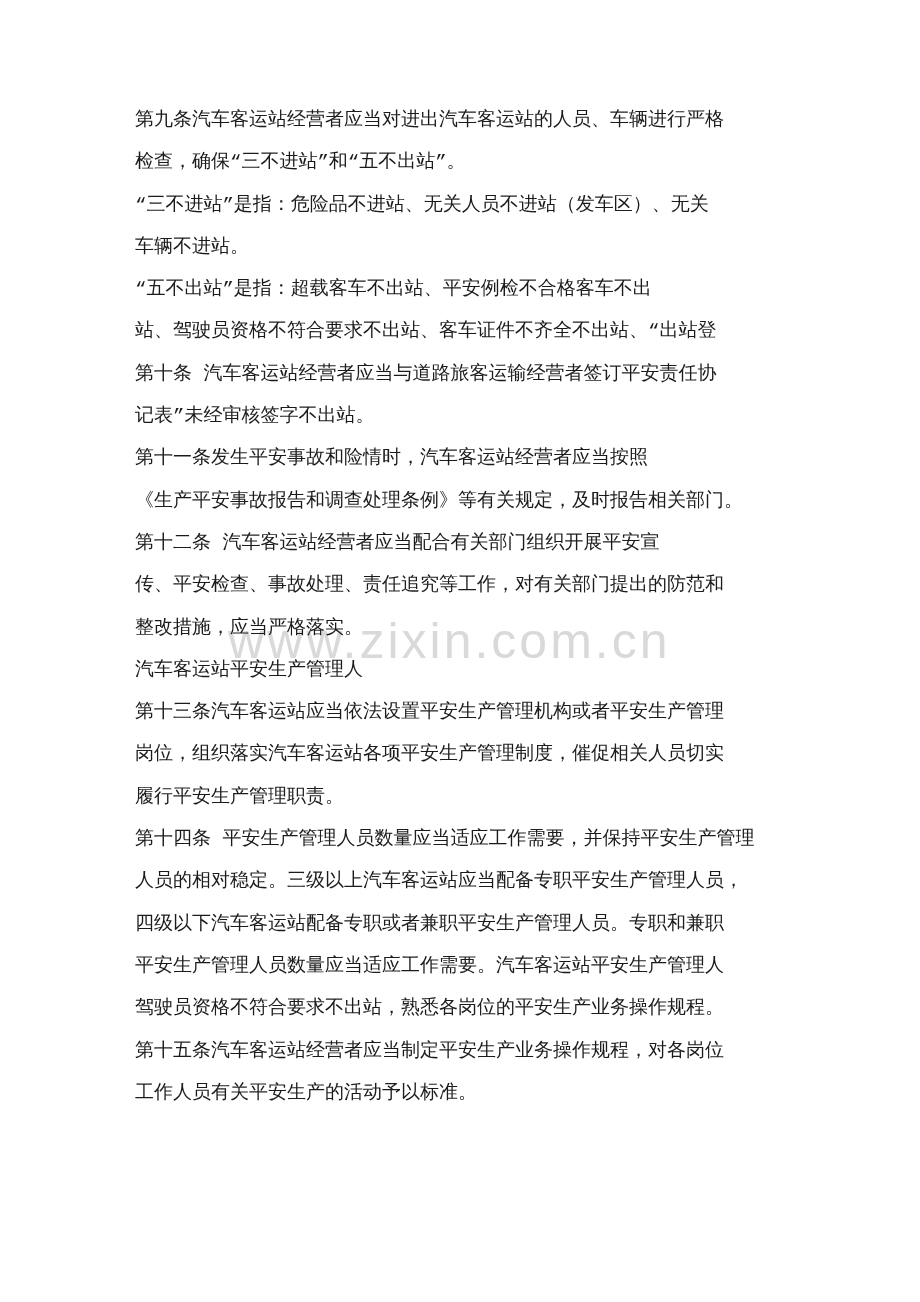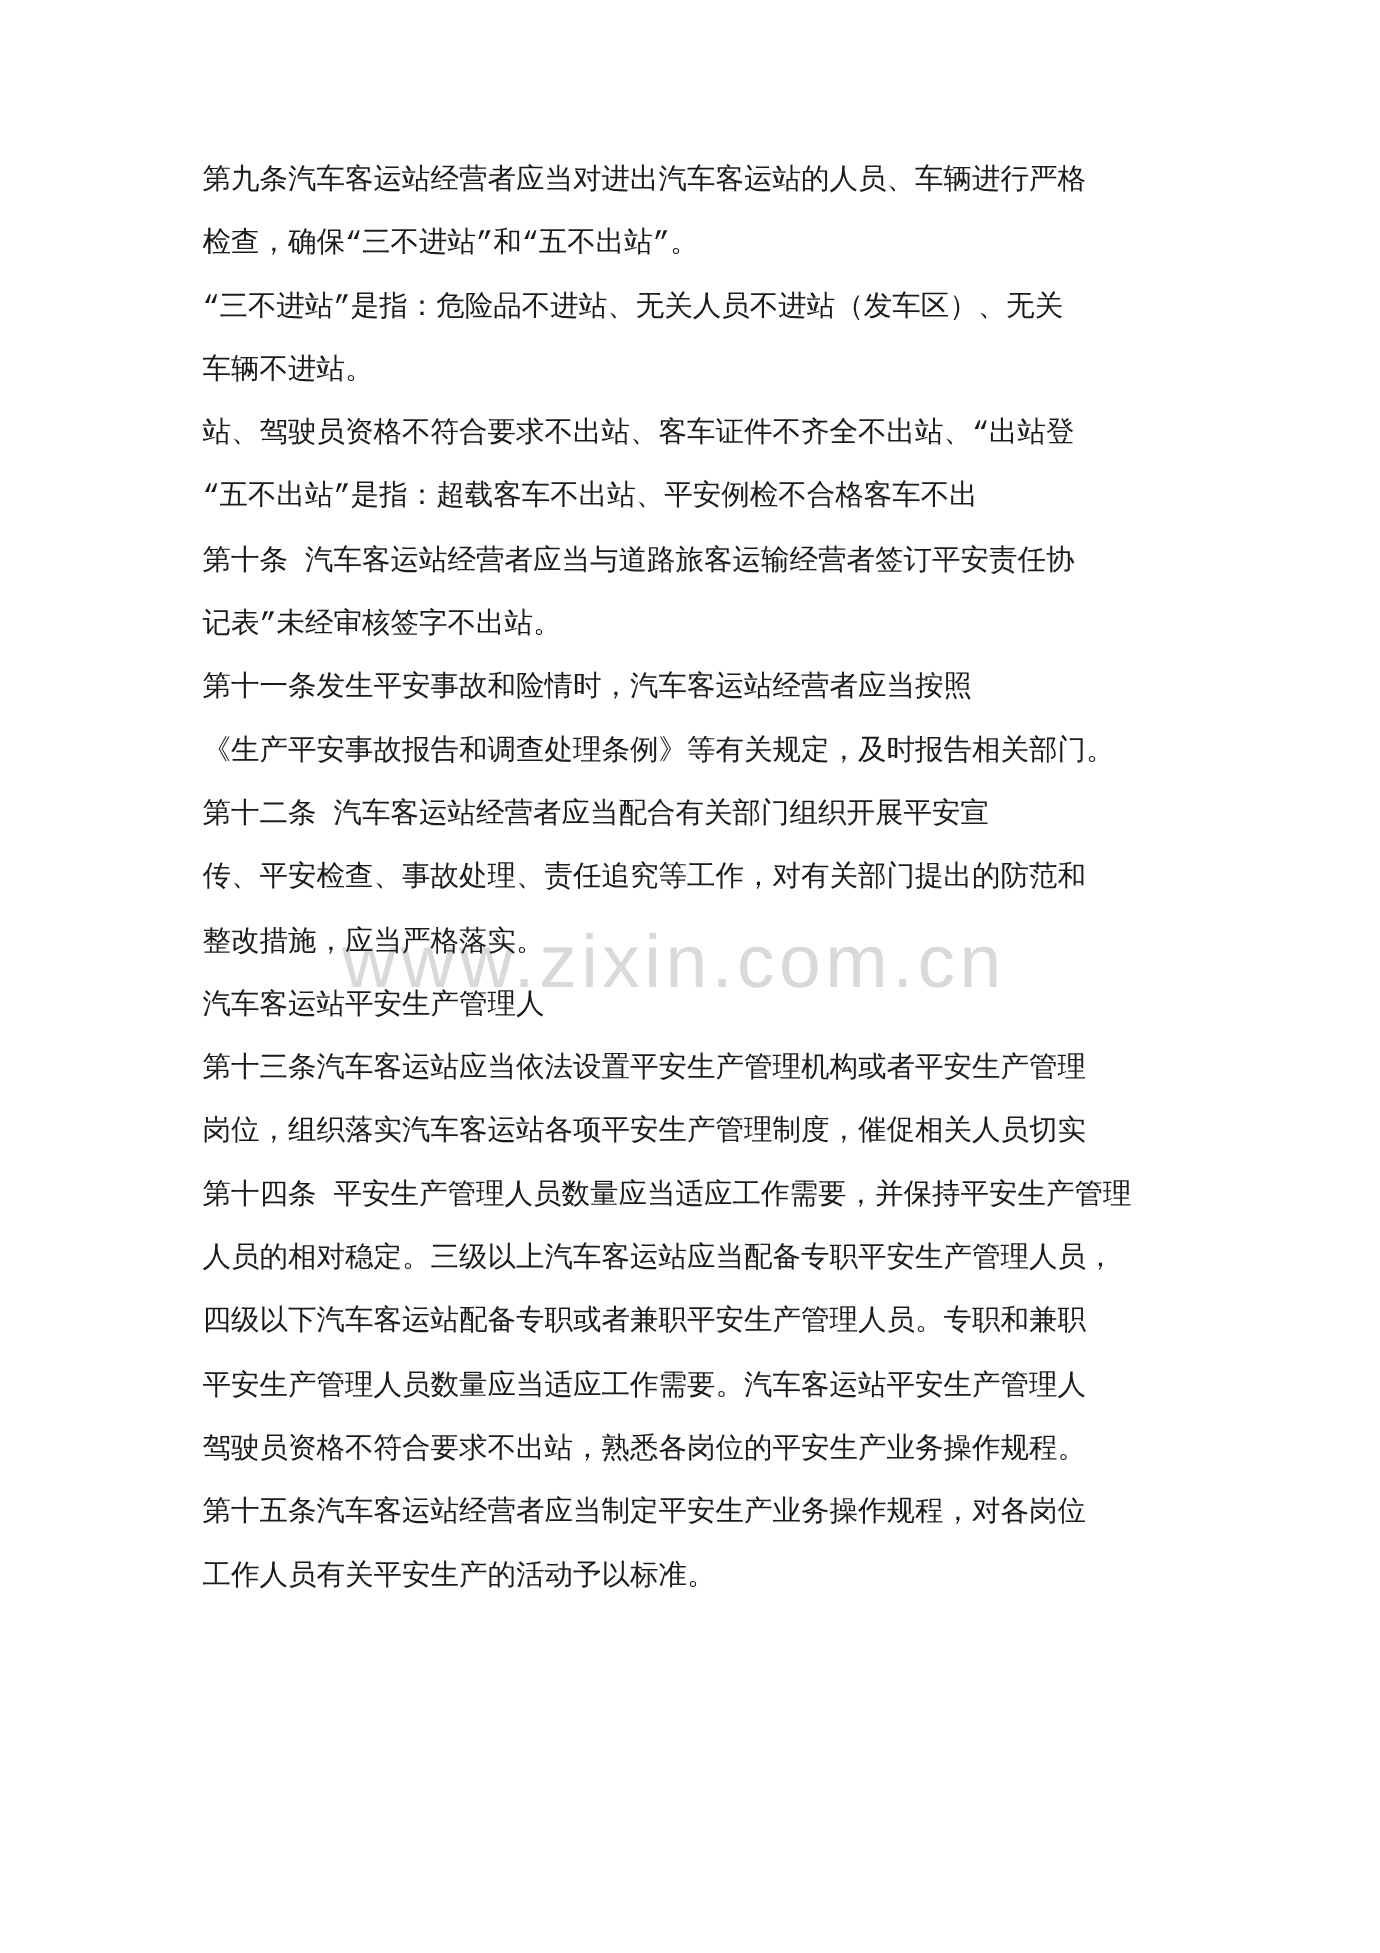--- a/index.html
+++ b/index.html
@@ -54,32 +54,33 @@
 </head>
 <body>
 
 <div class="page" style="background: rgb(255, 255, 255);">
   <div class="watermark" style="color: rgb(217, 217, 217);">www.zixin.com.cn</div>
   <div class="content" style="color: rgb(27, 27, 27);">
     <div class="line">第九条汽车客运站经营者应当对进出汽车客运站的人员、车辆进行严格</div>
     <div class="line">检查，确保“三不进站”和“五不出站”。</div>
     <div class="line">“三不进站”是指：危险品不进站、无关人员不进站（发车区）、无关</div>
     <div class="line">车辆不进站。</div>
+    <div class="line">“五不出站”是指：超载客车不出站、平安例检不合格客车不出</div>
     <div class="line">站、驾驶员资格不符合要求不出站、客车证件不齐全不出站、“出站登</div>
-    <div class="line">“五不出站”是指：超载客车不出站、平安例检不合格客车不出</div>
     <div class="line">第十条 汽车客运站经营者应当与道路旅客运输经营者签订平安责任协</div>
     <div class="line">记表”未经审核签字不出站。</div>
     <div class="line">第十一条发生平安事故和险情时，汽车客运站经营者应当按照</div>
     <div class="line">《生产平安事故报告和调查处理条例》等有关规定，及时报告相关部门。</div>
     <div class="line">第十二条 汽车客运站经营者应当配合有关部门组织开展平安宣</div>
     <div class="line">传、平安检查、事故处理、责任追究等工作，对有关部门提出的防范和</div>
     <div class="line">整改措施，应当严格落实。</div>
     <div class="line">汽车客运站平安生产管理人</div>
     <div class="line">第十三条汽车客运站应当依法设置平安生产管理机构或者平安生产管理</div>
     <div class="line">岗位，组织落实汽车客运站各项平安生产管理制度，催促相关人员切实</div>
+    <div class="line">履行平安生产管理职责。</div>
     <div class="line">第十四条 平安生产管理人员数量应当适应工作需要，并保持平安生产管理</div>
     <div class="line">人员的相对稳定。三级以上汽车客运站应当配备专职平安生产管理人员，</div>
     <div class="line">四级以下汽车客运站配备专职或者兼职平安生产管理人员。专职和兼职</div>
     <div class="line">平安生产管理人员数量应当适应工作需要。汽车客运站平安生产管理人</div>
     <div class="line">驾驶员资格不符合要求不出站，熟悉各岗位的平安生产业务操作规程。</div>
     <div class="line">第十五条汽车客运站经营者应当制定平安生产业务操作规程，对各岗位</div>
     <div class="line">工作人员有关平安生产的活动予以标准。</div>
   </div>
 </div>
 

